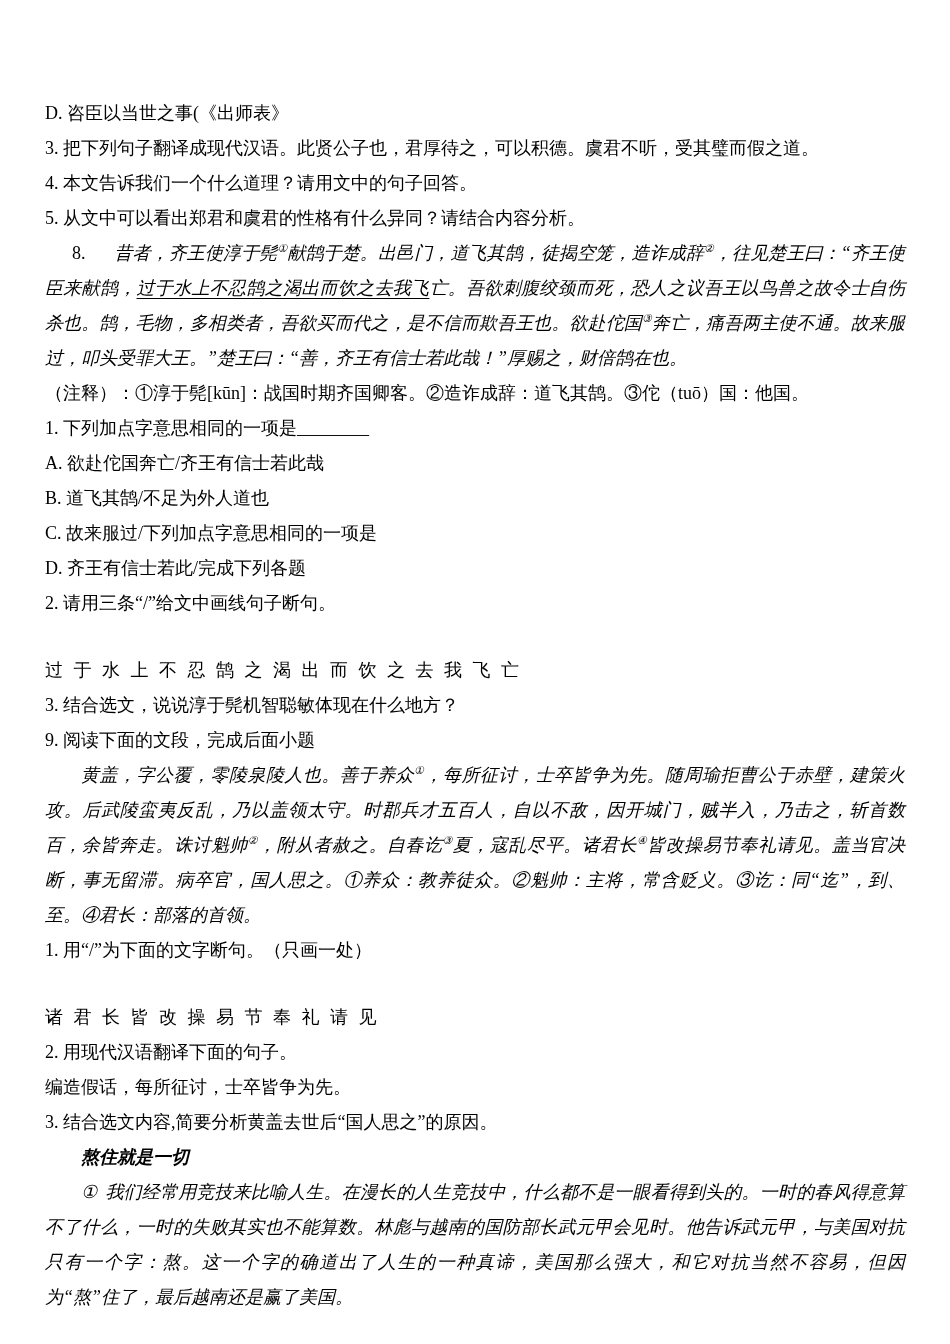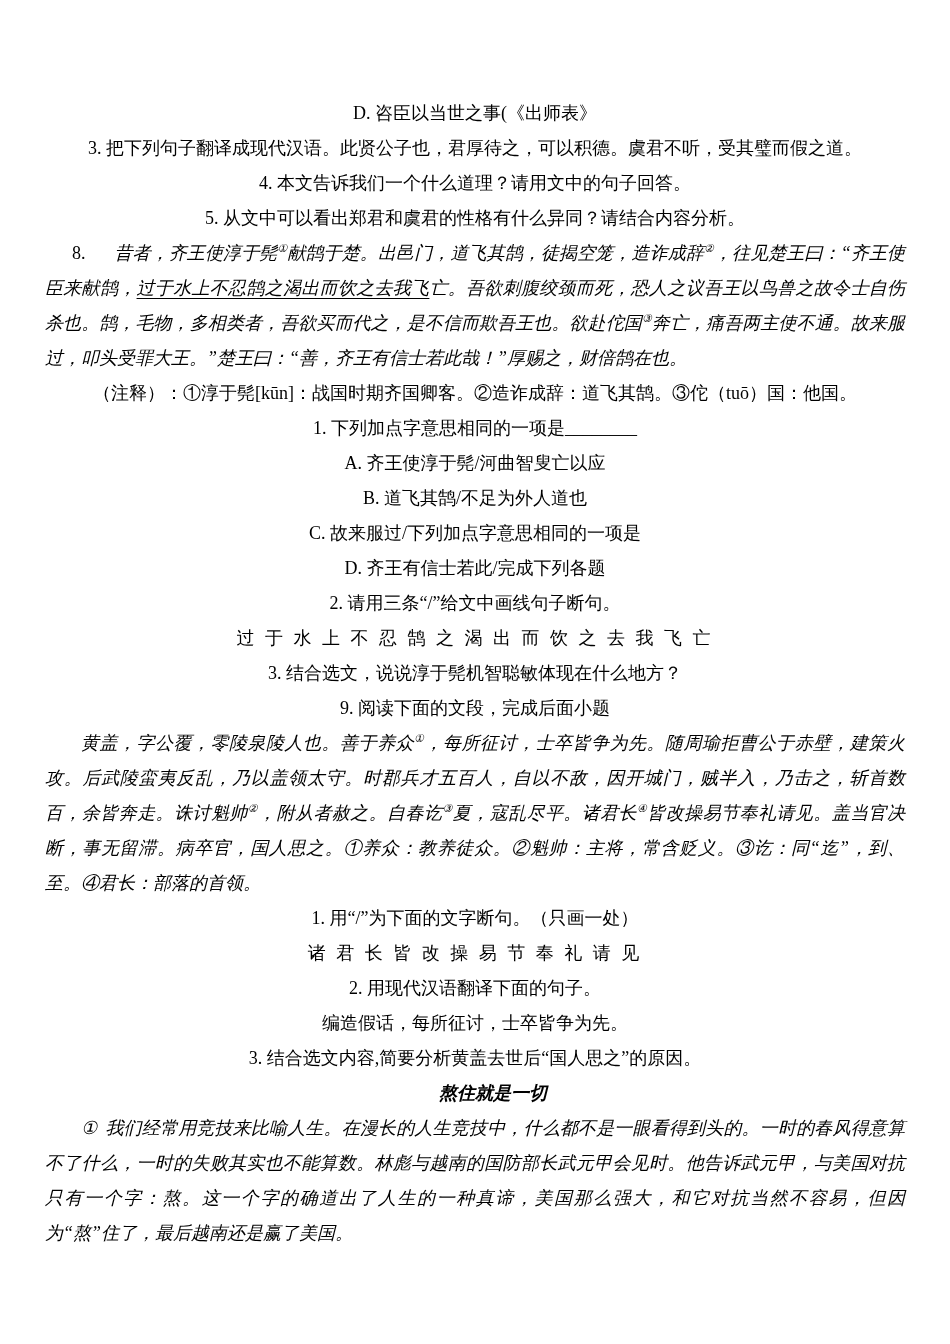--- a/index.html
+++ b/index.html
@@ -16,21 +16,21 @@
     color: #000000;
     font-size: 18px;
   }
   .line, .para {
     margin: 0;
     line-height: 35px;
     text-align: justify;
     text-justify: inter-ideograph;
   }
   .line {
-    text-align: center;
+    text-align: left;
   }
   
   .kai {
     font-style: italic;
   }
   .upright {
     font-style: normal;
   }
   .indent-item {
     text-indent: 1.5em;
@@ -45,20 +45,21 @@
     font-size: 11px;
     vertical-align: super;
     line-height: 0;
   }
   .ul-sentence {
     text-decoration: underline;
     text-underline-offset: 4px;
   }
   .spaced {
     letter-spacing: 3px;
+    margin-top: 32px;
   }
   .blank {
     letter-spacing: 0;
   }
   .essay-title {
     font-weight: bold;
     text-indent: 2em;
   }
   .marker {
     margin-right: 0.45em;
@@ -72,21 +73,21 @@
   <p class="line">D. 咨臣以当世之事(《出师表》</p>
   <p class="line">3. 把下列句子翻译成现代汉语。此贤公子也，君厚待之，可以积德。虞君不听，受其璧而假之道。</p>
   <p class="line">4. 本文告诉我们一个什么道理？请用文中的句子回答。</p>
   <p class="line">5. 从文中可以看出郑君和虞君的性格有什么异同？请结合内容分析。</p>
 
   <p class="para kai indent-item"><span class="num upright">8.</span><span>昔者，齐王使淳于髡</span><span class="sup">①</span><span>献鹄于楚。出邑门，道飞其鹄，徒揭空笼，造诈成辞</span><span class="sup">②</span><span>，往见楚王曰：“齐王使臣来献鹄，</span><span class="ul-sentence">过于水上不忍鹄之渴出而饮之去我飞</span><span>亡。吾欲刺腹绞颈而死，恐人之议吾王以鸟兽之故令士自伤杀也。鹄，毛物，多相类者，吾欲买而代之，是不信而欺吾王也。欲赴佗国</span><span class="sup">③</span><span>奔亡，痛吾两主使不通。故来服过，叩头受罪大王。”楚王曰：“善，齐王有信士若此哉！”厚赐之，财倍鹄在也。</span></p>
 
   <p class="line">（注释）：①淳于髡[kūn]：战国时期齐国卿客。②造诈成辞：道飞其鹄。③佗（tuō）国：他国。</p>
 
   <p class="line"><span>1. 下列加点字意思相同的一项是</span><span class="blank">________</span></p>
-  <p class="line">A. 齐王使淳于髡/河曲智叟亡以应</p>
+  <p class="line">A. 欲赴佗国奔亡/齐王有信士若此哉</p>
   <p class="line">B. 道飞其鹄/不足为外人道也</p>
   <p class="line">C. 故来服过/下列加点字意思相同的一项是</p>
   <p class="line">D. 齐王有信士若此/完成下列各题</p>
   <p class="line">2. 请用三条“/”给文中画线句子断句。</p>
   <p class="line spaced">过 于 水 上 不 忍 鹄 之 渴 出 而 饮 之 去 我 飞 亡</p>
   <p class="line">3. 结合选文，说说淳于髡机智聪敏体现在什么地方？</p>
 
   <p class="line">9. 阅读下面的文段，完成后面小题</p>
 
   <p class="para kai indent-2em"><span>黄盖，字公覆，零陵泉陵人也。善于养众</span><span class="sup">①</span><span>，每所征讨，士卒皆争为先。随周瑜拒曹公于赤壁，建策火攻。后武陵蛮夷反乱，乃以盖领太守。时郡兵才五百人，自以不敌，因开城门，贼半入，乃击之，斩首数百，余皆奔走。诛讨魁帅</span><span class="sup">②</span><span>，附从者赦之。自春讫</span><span class="sup">③</span><span>夏，寇乱尽平。诸君长</span><span class="sup">④</span><span>皆改操易节奉礼请见。盖当官决断，事无留滞。病卒官，国人思之。①养众：教养徒众。②魁帅：主将，常含贬义。③讫：同“迄”，到、至。④君长：部落的首领。</span></p>

